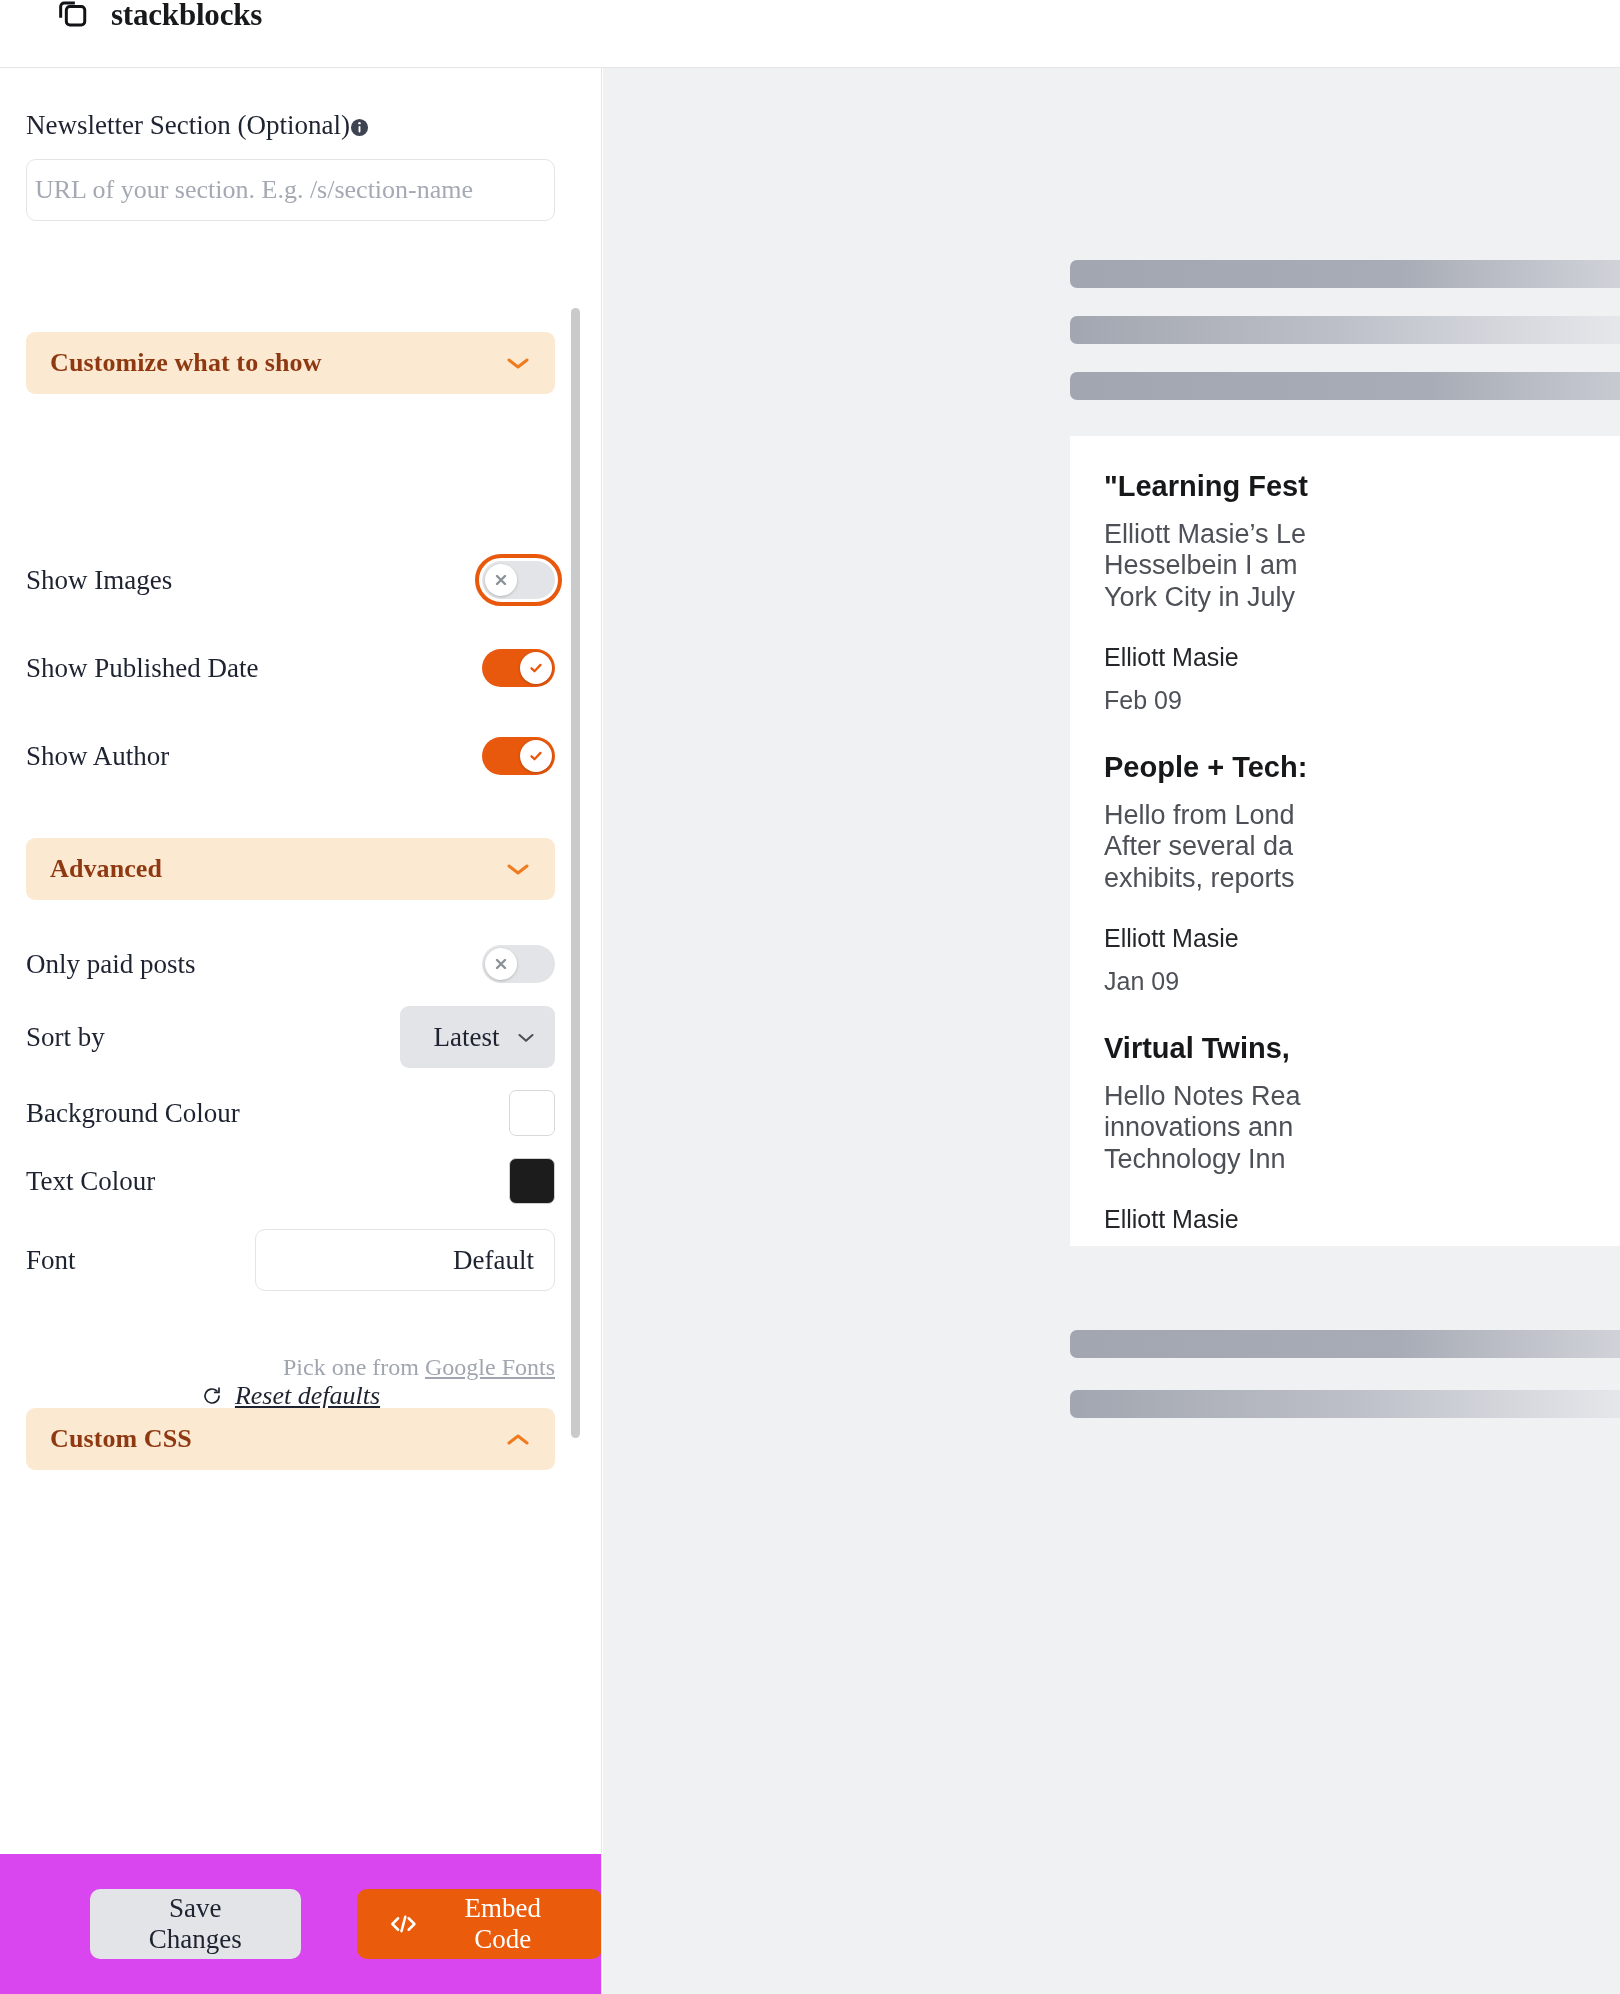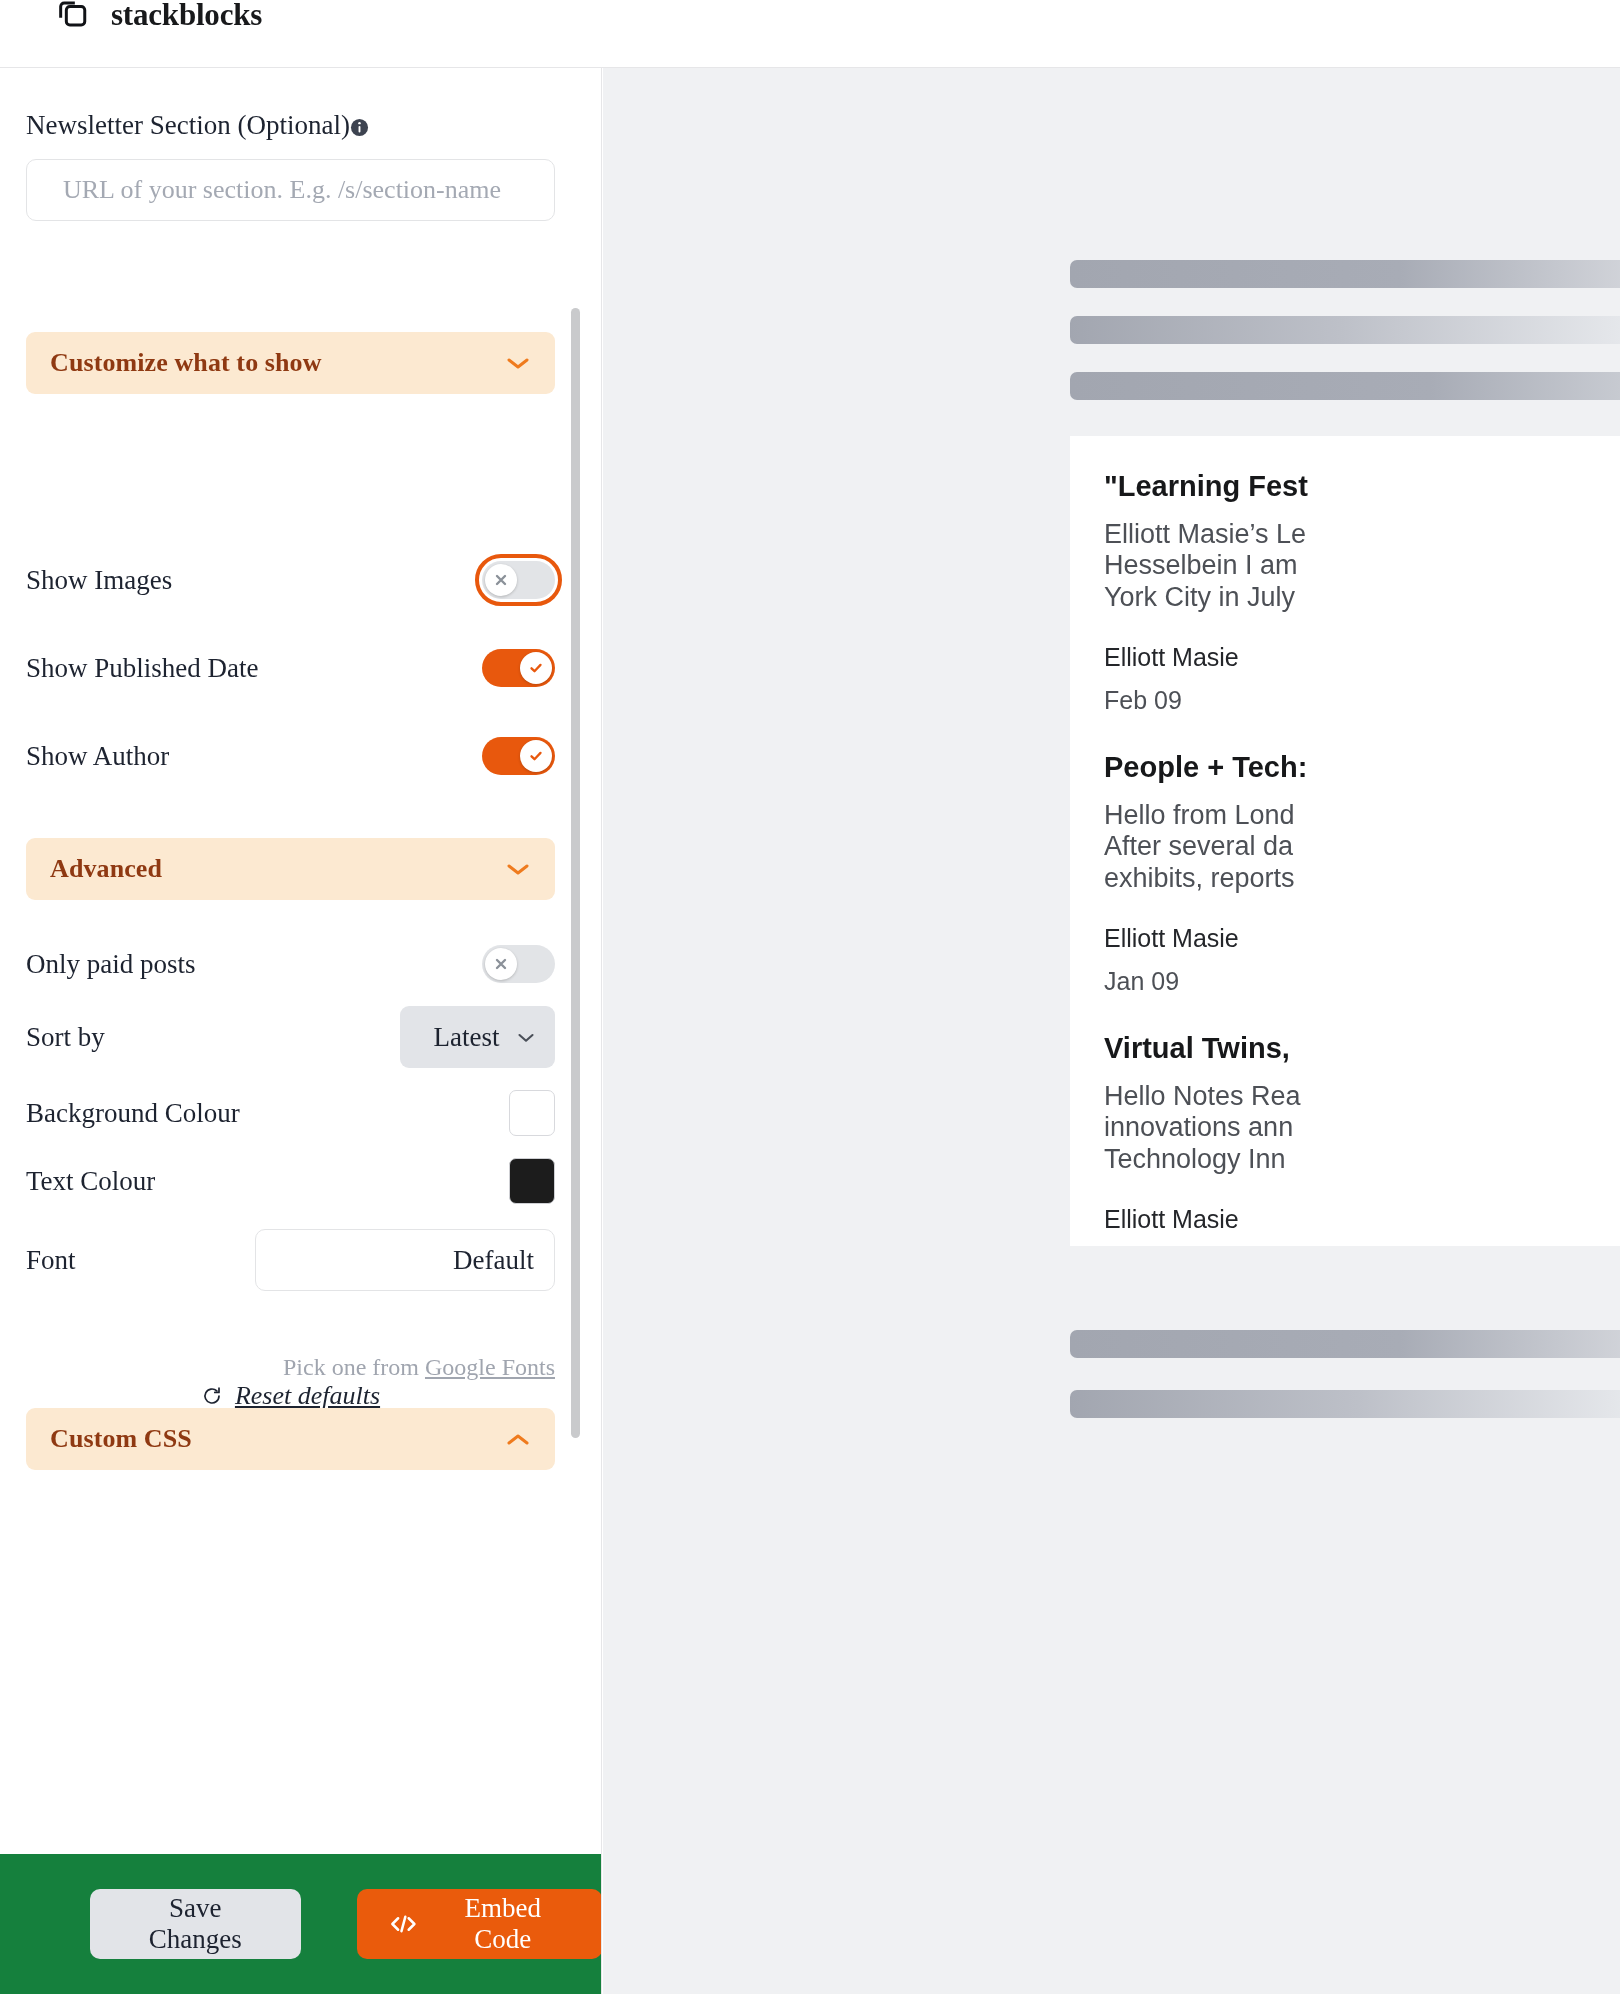--- a/index.html
+++ b/index.html
@@ -66,21 +66,21 @@
     font-size: 27px; color: #1d2330;
     font-family: "Liberation Serif", "DejaVu Serif", serif;
   }
   .info-icon { width: 19px; height: 19px; display: block; margin-top: 4px; }
   .text-input {
     margin-top: 18px;
     width: 529px; height: 62px;
     border: 1.5px solid #e3e4e6; border-radius: 10px;
     background: #fff;
     font-size: 26px; color: #9aa0ab;
-    padding: 0 36px;
+    padding: 0 8px;
     font-family: "Liberation Serif", "DejaVu Serif", serif;
     outline: none;
   }
   .text-input::placeholder { color: #a4a9b3; opacity: 1; }
 
   
   .section-head {
     position: absolute; left: 26px;
     width: 529px; height: 62px;
     background: #fce9d1; border-radius: 9px;
@@ -183,21 +183,21 @@
   .reset-text {
     font-size: 26px; color: #1d2330; text-decoration: underline;
     font-family: "Liberation Serif", "DejaVu Serif", serif;
     font-style: italic;
   }
 
   
   .footer-bar {
     position: absolute; left: 0; bottom: 0;
     width: 602px; height: 140px;
-    background: #15803d;
+    background: #d946ef;
     display: flex; align-items: center; gap: 56px;
     padding-left: 90px;
   }
   .btn-secondary {
     height: 70px; padding: 0 32px;
     background: #e2e4e8; border: none; border-radius: 10px;
     font-size: 27px; color: #1d2330; cursor: pointer;
     font-family: "Liberation Serif", "DejaVu Serif", serif;
   }
   .btn-primary {

